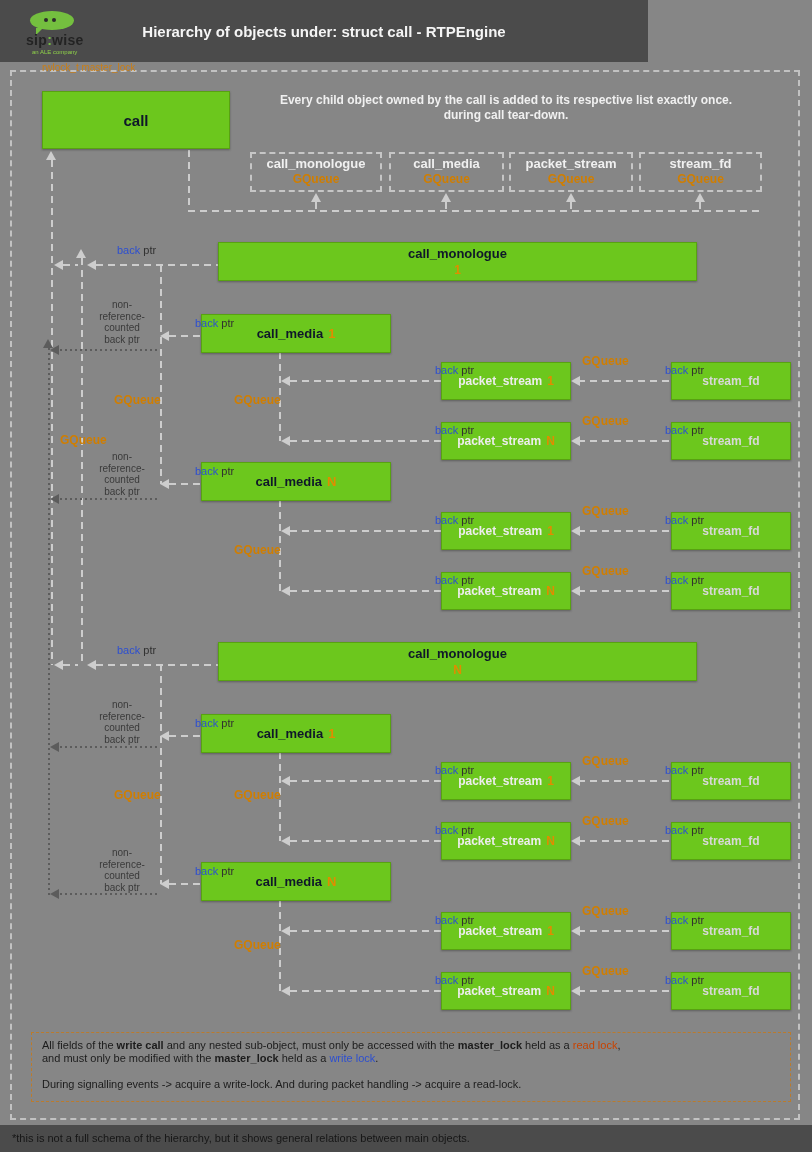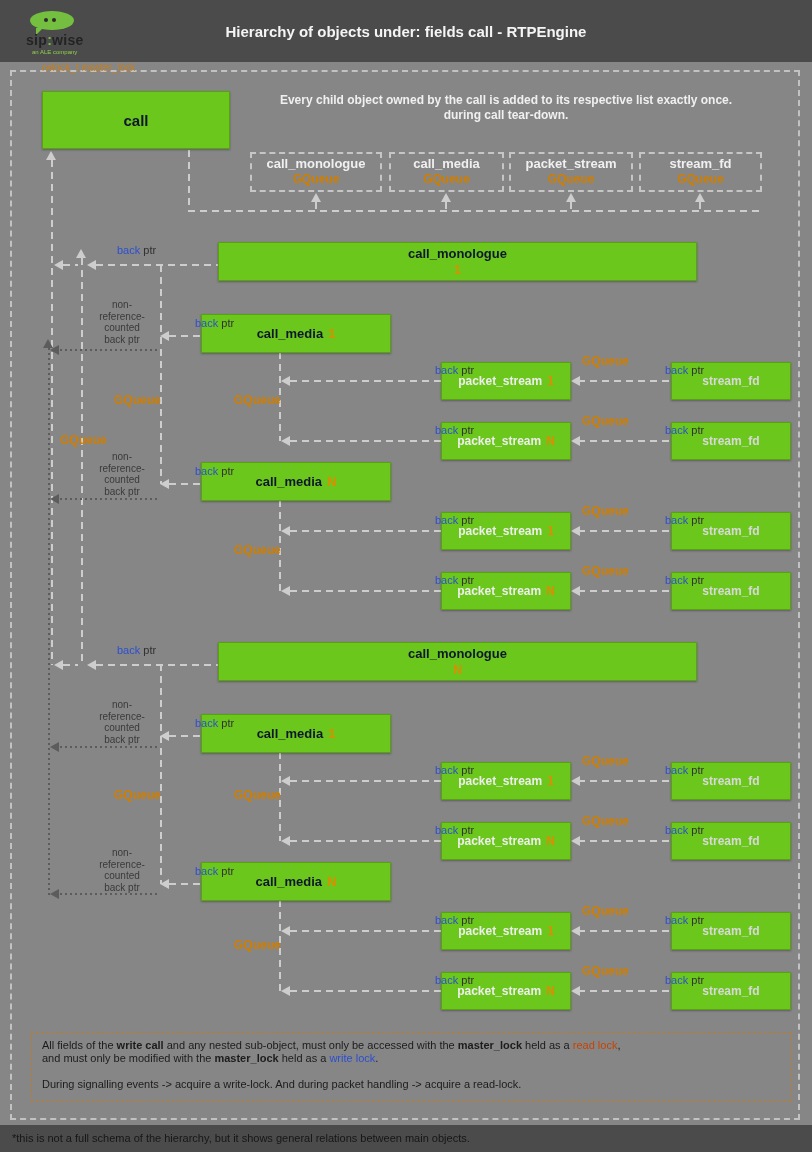--- a/index.html
+++ b/index.html
@@ -1,17 +1,17 @@
 <!DOCTYPE html>
 <html><head>
 <meta charset="utf-8">
 <style>
   html,body{margin:0;padding:0;background:#868686}
   .page{position:relative;width:812px;height:1152px;background:#868686;font-family:"Liberation Sans",sans-serif;overflow:hidden}
-  .header{position:absolute;left:0;top:0;width:812px;height:62px;background:#4b4b4b}
+  .header{position:absolute;left:0;top:0;width:648px;height:62px;background:#4b4b4b}
   .title{position:absolute;left:0;top:23px;width:100%;text-align:center;color:#f5f5f5;font-size:15px;font-weight:bold}
   .logo{position:absolute;left:24px;top:6px;width:80px;height:54px}
   .bubble{position:absolute;left:6px;top:5px;width:44px;height:19px;background:#74bf3f;border-radius:50%}
   .tail{position:absolute;left:12px;top:22px;width:0;height:0;border-top:7px solid #74bf3f;border-right:7px solid transparent}
   .dot{position:absolute;width:4px;height:4px;border-radius:50%;background:#2c2c2c}
   .d1{left:20px;top:12px}.d2{left:28px;top:12px}
   .brand{position:absolute;left:2px;top:26px;font-size:14px;font-weight:bold;color:#232323;letter-spacing:.3px}
   .brand .gn{color:#74bf3f}
   .tag{position:absolute;left:8px;top:43px;font-size:6px;color:#8fd14a}
 
@@ -62,21 +62,21 @@
 
   <div class="header">
     <div class="logo">
       <div class="bubble"></div>
       <div class="tail"></div>
       <span class="dot d1"></span>
       <span class="dot d2"></span>
       <div class="brand"><span>sip</span><span class="gn">:</span><span>wise</span></div>
       <div class="tag">an ALE company</div>
     </div>
-    <div class="title">Hierarchy of objects under: fields call - RTPEngine</div>
+    <div class="title">Hierarchy of objects under: struct call - RTPEngine</div>
   </div>
 
   <div class="outer"></div>
 
   <i class="vl" style="left:188px;top:150px;height:60px"></i>
   <i class="hl" style="left:188px;top:210px;width:572px"></i>
   <i class="vl" style="left:315px;top:202px;height:8px"></i>
   <i class="vl" style="left:445px;top:202px;height:8px"></i>
   <i class="vl" style="left:570px;top:202px;height:8px"></i>
   <i class="vl" style="left:699px;top:202px;height:8px"></i>

